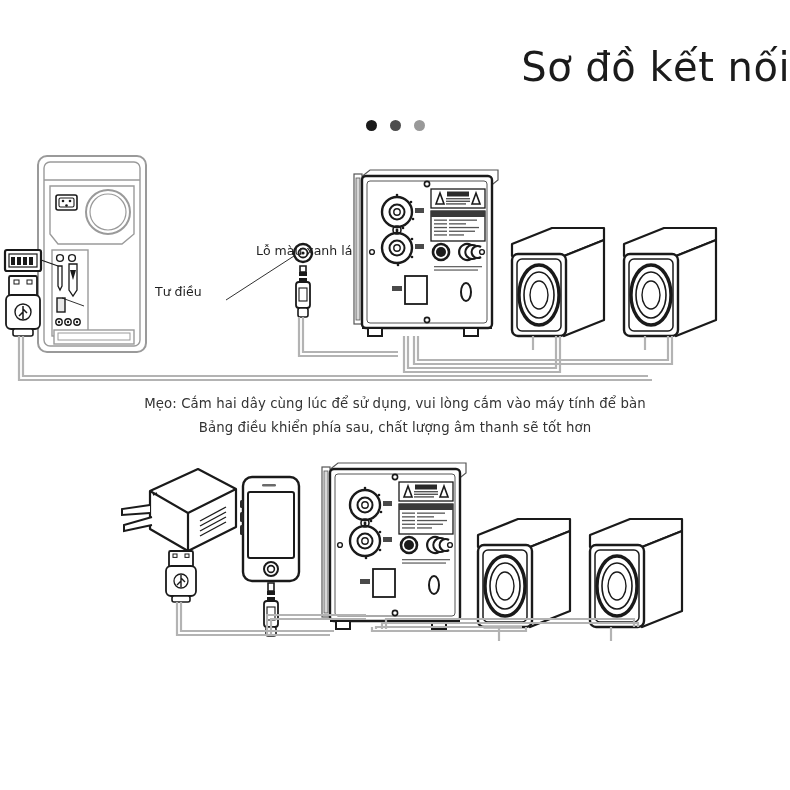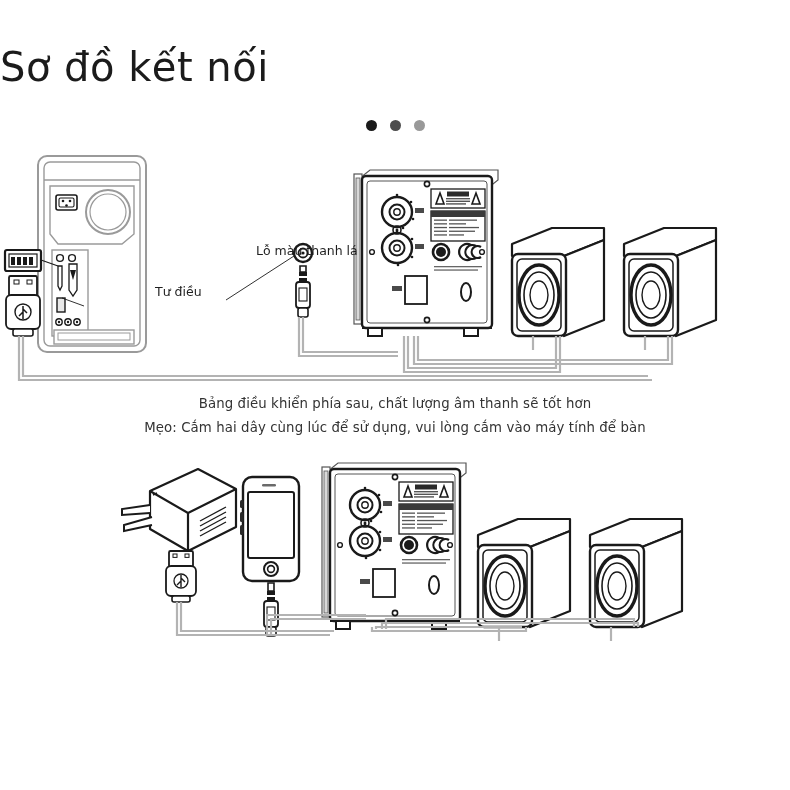--- a/index.html
+++ b/index.html
@@ -13,21 +13,21 @@
   #page {
     position: relative;
     width: 790px; height: 790px;
     background: #ffffff;
   }
 
   
   #page-title {
     position: absolute;
     top: 44px; left: 0; width: 790px;
-    text-align: left;
+    text-align: right;
     font-size: 40px;
     font-weight: 400;
     color: #1b1b1b;
     letter-spacing: 0.5px;
     line-height: 1.15;
   }
   #dots {
     position: absolute;
     top: 120px; left: 0; width: 790px;
     display: flex; justify-content: center; align-items: center;
@@ -257,26 +257,26 @@
         <path d="M404,196 L404,232 L560,232 L560,196"></path>
         <path d="M408,196 L408,228 L556,228 L556,196"></path>
         <path d="M414,196 L414,224 L672,224 L672,196"></path>
         <path d="M418,196 L418,220 L668,220 L668,196"></path>
         <path d="M533,196 L533,210"></path>
         <path d="M645,196 L645,210"></path>
       </g>
     </svg>
   </div>
 
-  <div class="dlabel" style="left:256px;top:243px;">Lỗ màu thanh lá</div>
+  <div class="dlabel" style="left:256px;top:243px;">Lỗ màu xanh lá</div>
   <div class="dlabel" style="left:155px;top:284px;">Tư điều</div>
 
   <div class="caption" style="top:392px;">
+    <div>Mẹo: Cắm hai dây cùng lúc để sử dụng, vui lòng cắm vào máy tính để bàn</div>
     <div>Bảng điều khiển phía sau, chất lượng âm thanh sẽ tốt hơn</div>
-    <div>Mẹo: Cắm hai dây cùng lúc để sử dụng, vui lòng cắm vào máy tính để bàn</div>
   </div>
 
   <div class="diagram" id="diagram-two" style="top:455px;height:200px">
     <svg width="790" height="200" viewBox="0 0 790 200" xmlns="http://www.w3.org/2000/svg">
 
       <g>
         <path d="M150,36 L198,14 L236,34 L236,72 L188,96 L150,74 Z" fill="#fff" stroke="#1a1a1a" stroke-width="2.2" stroke-linejoin="round"></path>
         <path d="M150,36 L188,58 L236,34" fill="none" stroke="#1a1a1a" stroke-width="2.2"></path>
         <path d="M188,58 L188,96" fill="none" stroke="#1a1a1a" stroke-width="2.2"></path>
 

